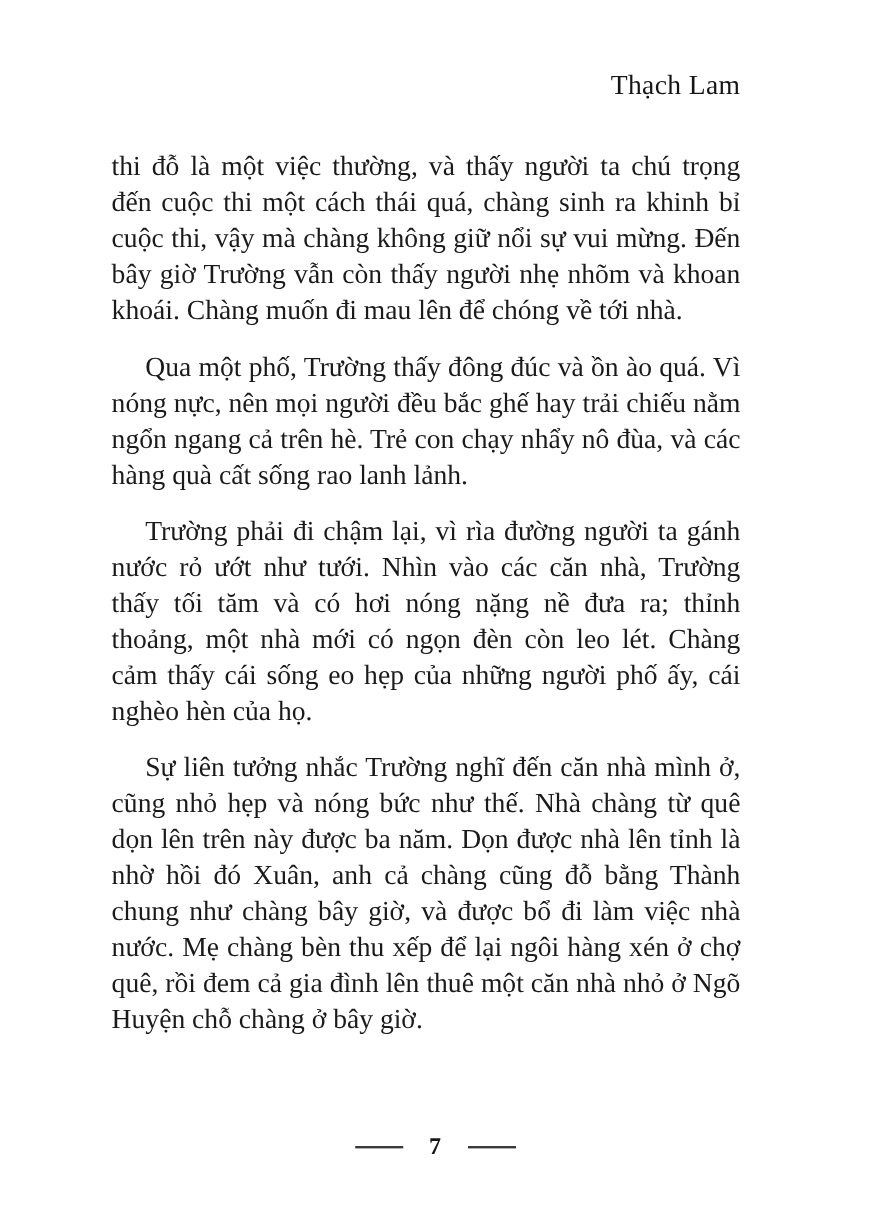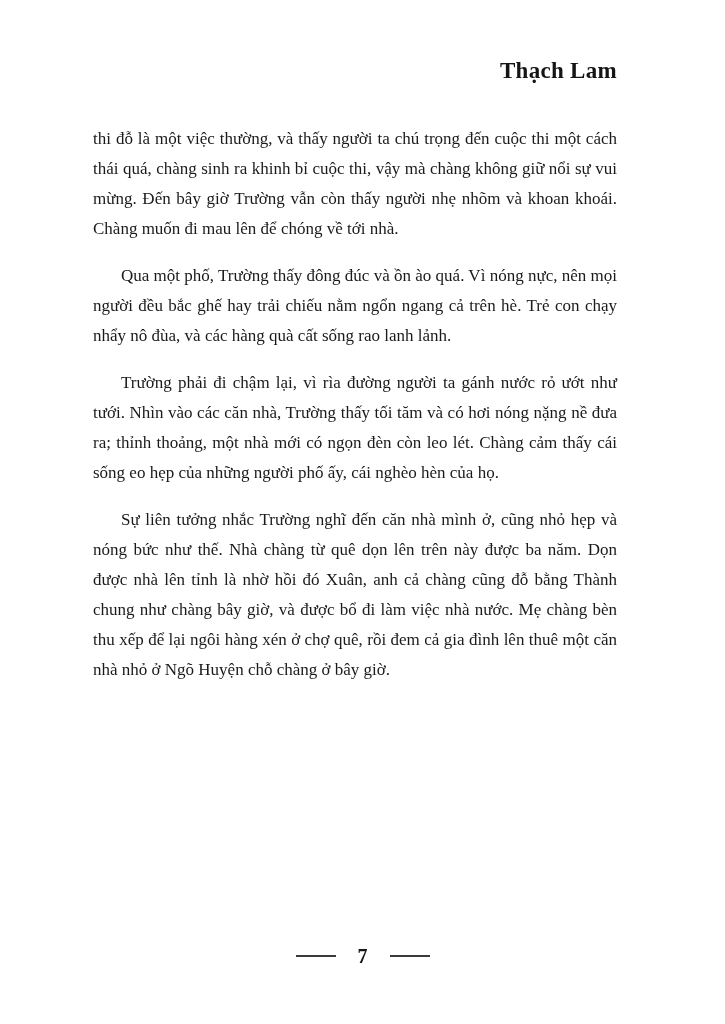--- a/index.html
+++ b/index.html
@@ -15,33 +15,33 @@
     color: #1a1a1a;
     font-family: "Liberation Serif", "DejaVu Serif", serif;
     overflow: hidden;
     box-sizing: border-box;
   }
   .running-header {
     position: absolute;
     top: 58px;
     right: 108px;
     font-size: 23px;
-    font-weight: 700;
+    font-weight: 400;
     letter-spacing: 0.3px;
     color: #151515;
   }
   .page-body {
     position: absolute;
     top: 124px;
     left: 93px;
     width: 524px;
   }
   .para {
     margin: 0 0 17px 0;
-    font-size: 17px;
+    font-size: 23px;
     line-height: 30px;
     text-align: justify;
     text-indent: 28px;
     color: #1a1a1a;
   }
   .para.first {
     text-indent: 0;
   }
   .page-footer {
     position: absolute;

